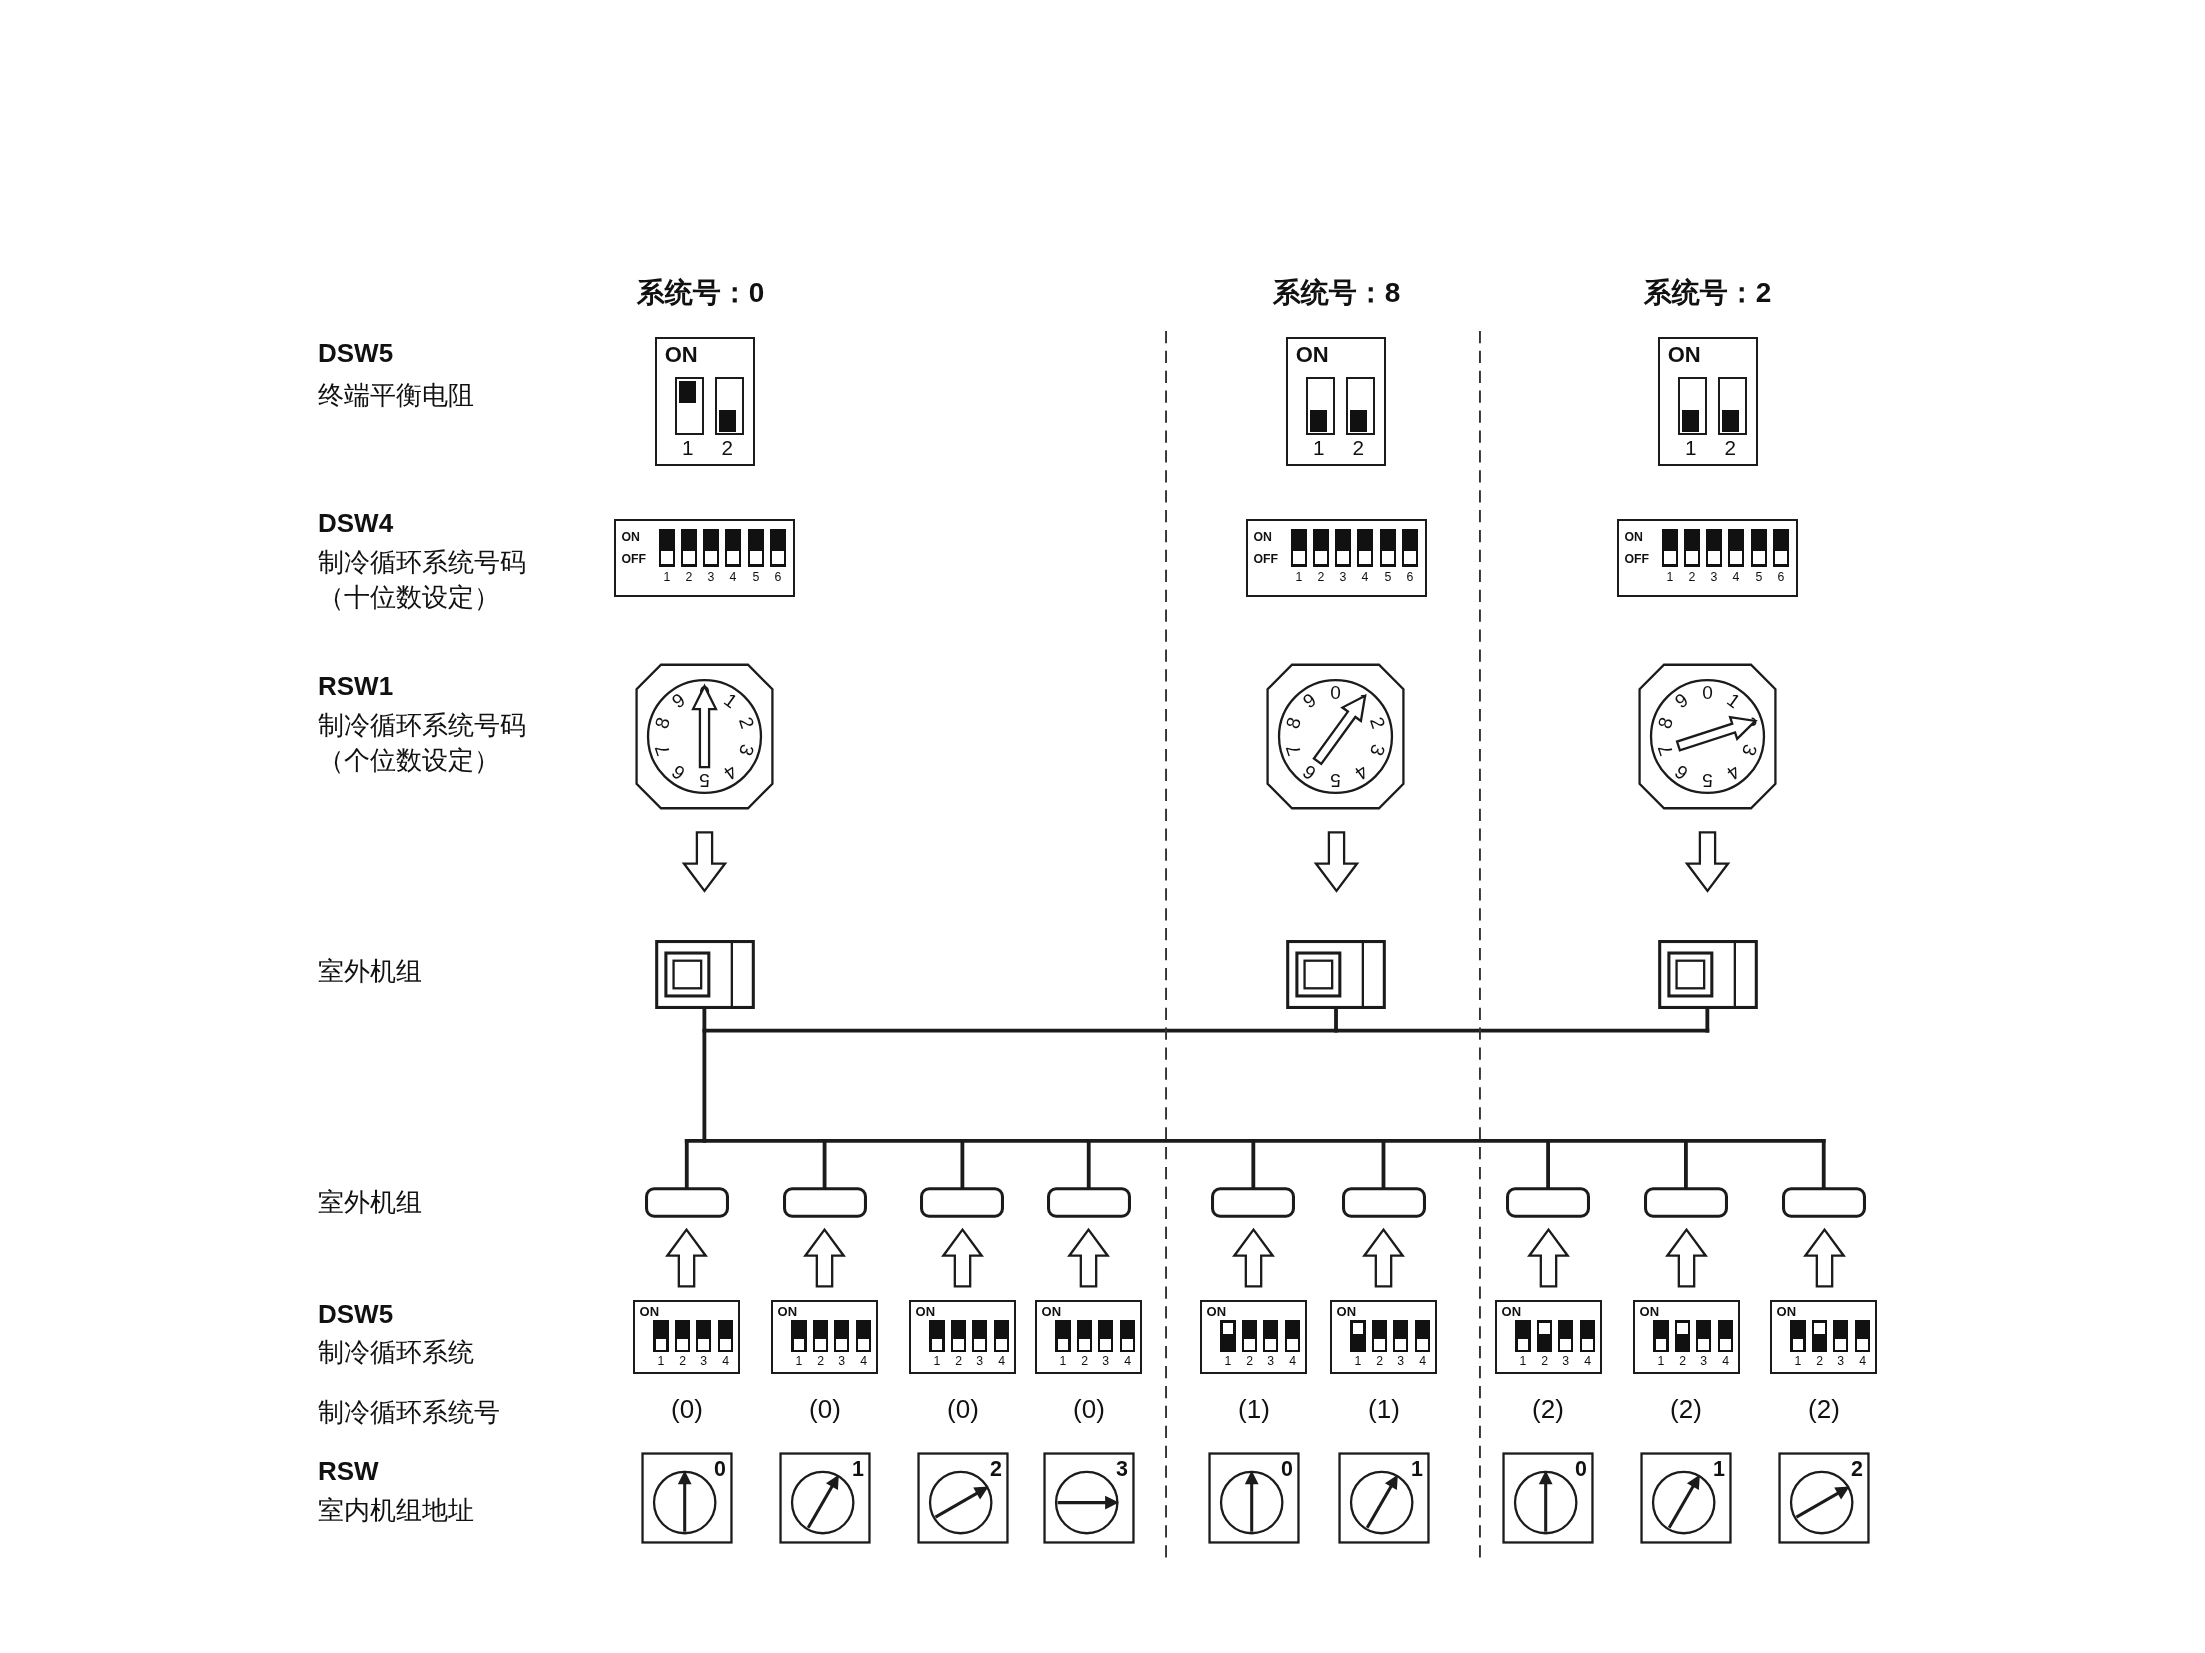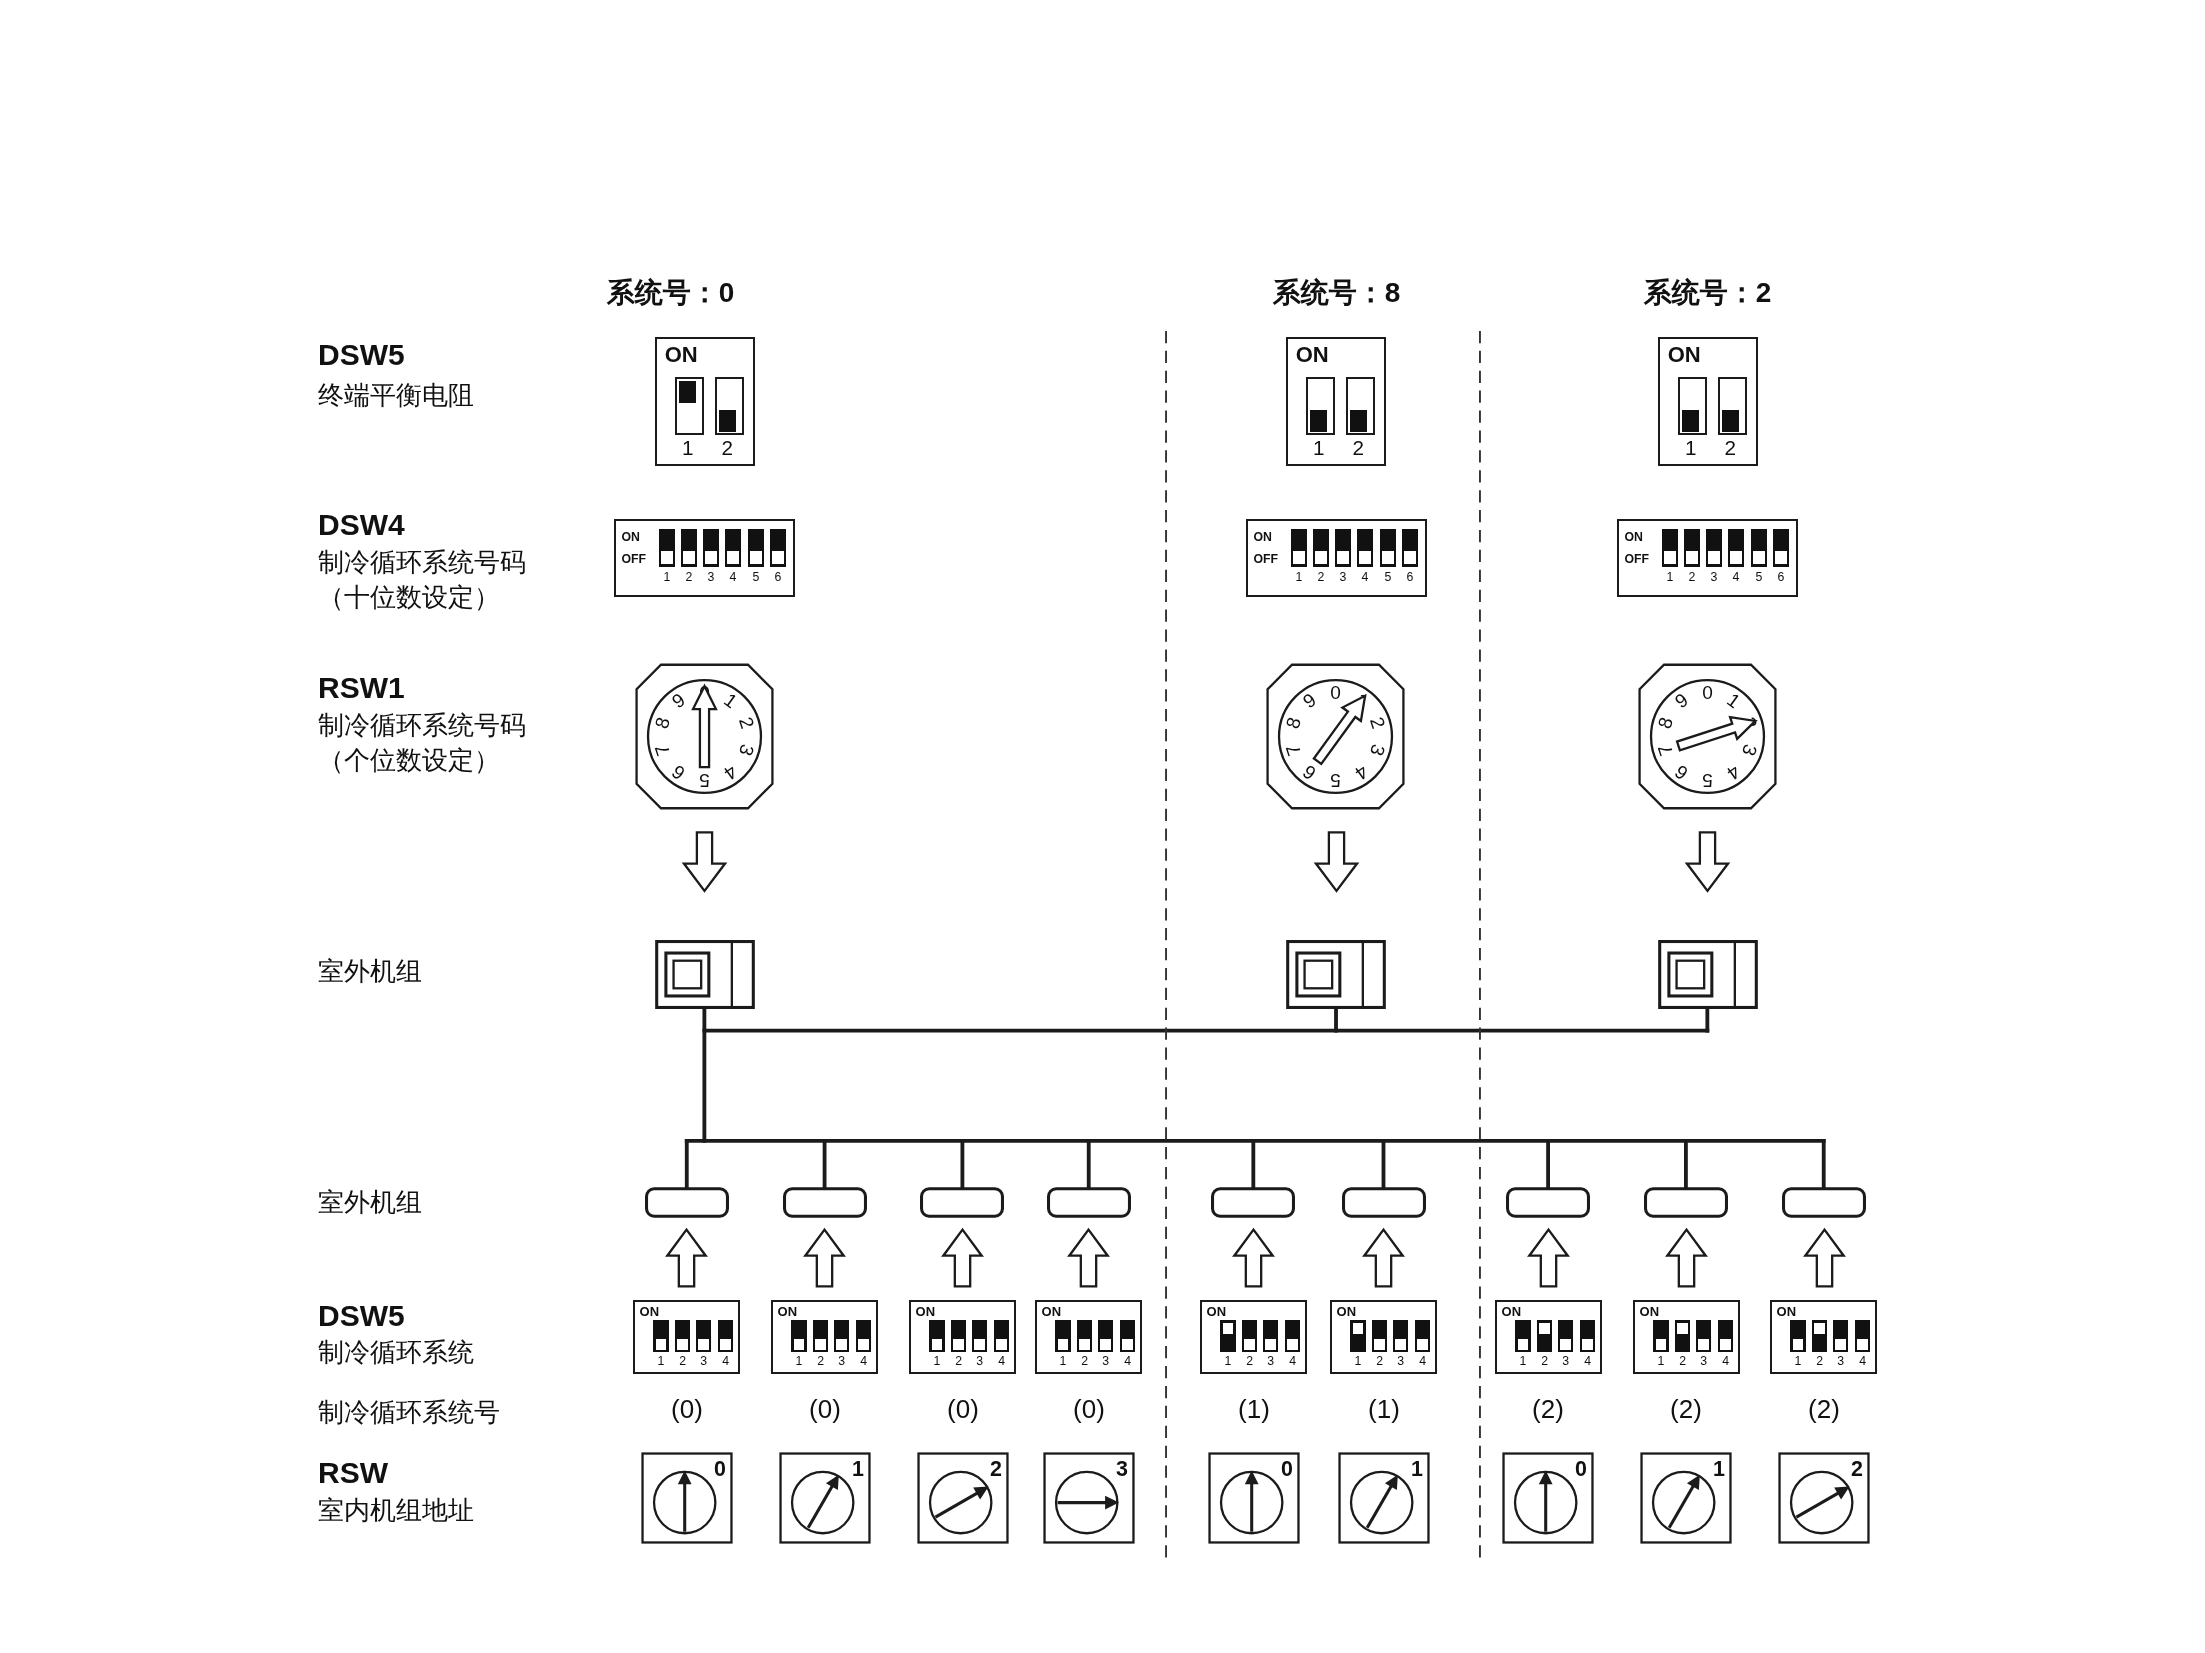--- a/index.html
+++ b/index.html
@@ -1,21 +1,21 @@
 <!DOCTYPE html>
 <html style="font-size:12.3px"><head>
 <meta charset="utf-8">
 <style>
   html,body{margin:0;padding:0;background:#ffffff;}
   #page{position:relative;width:2205px;height:1654px;background:#ffffff;
         font-family:"Liberation Sans","DejaVu Sans",sans-serif;color:#111;overflow:hidden;}
   .title{position:absolute;left:121px;top:21.4px;font-size:74px;font-weight:bold;
          color:#1f3864;letter-spacing:0.8px;white-space:nowrap;}
   .lbl{position:absolute;left:318px;font-size:26px;white-space:nowrap;color:#111;}
-  .lbl.name{font-weight:bold;font-size:30px;}
+  .lbl.name{font-weight:bold;font-size:26px;}
   .hdr{position:absolute;top:274px;width:245px;text-align:center;font-size:28px;
        font-weight:600;white-space:nowrap;color:#111;}
   .box{position:absolute;background:#fff;border:2.3px solid #1b1b1b;box-sizing:border-box;}
   svg{display:block;}
   text{font-family:"Liberation Sans","DejaVu Sans",sans-serif;}
 </style>
 </head>
 <body>
 
 <div id="page">
@@ -46,21 +46,21 @@
       <path d="M 1257 1490 L 1257 1552" fill="none" stroke="#1b1b1b" stroke-width="5" stroke-linecap="square"></path>
       <path d="M 1422 1490 L 1422 1552" fill="none" stroke="#1b1b1b" stroke-width="5" stroke-linecap="square"></path>
       <path d="M 1637 1490 L 1637 1552" fill="none" stroke="#1b1b1b" stroke-width="5" stroke-linecap="square"></path>
       <path d="M 1807 1490 L 1807 1552" fill="none" stroke="#1b1b1b" stroke-width="5" stroke-linecap="square"></path>
       <path d="M 2022 1490 L 2022 1552" fill="none" stroke="#1b1b1b" stroke-width="5" stroke-linecap="square"></path>
       <path d="M 2202 1490 L 2202 1552" fill="none" stroke="#1b1b1b" stroke-width="5" stroke-linecap="square"></path>
       <path d="M 2382 1490 L 2382 1552" fill="none" stroke="#1b1b1b" stroke-width="5" stroke-linecap="square"></path>
       <line x1="1523" y1="432" x2="1523" y2="2040" stroke="#333" stroke-width="2.5" stroke-dasharray="16 10"></line>
       <line x1="1933" y1="432" x2="1933" y2="2040" stroke="#333" stroke-width="2.5" stroke-dasharray="16 10"></line>
     </svg>
-    <div class="hdr" style="left: 548px;">系统号：0</div>
+    <div class="hdr" style="left: 578px;">系统号：0</div>
     <div class="box" style="left: 655px; top: 337px; width: 100px; height: 129px; position: absolute;">
       <div style="position: absolute; left: 7.7px; top: 3.1px; font-size: 22px; font-weight: bold;">ON</div>
       <div style="position: absolute; left: 18.4px; top: 38px; width: 24.5px; height: 54px; border: 2.3px solid rgb(27, 27, 27); background: rgb(255, 255, 255);">
         <div style="position: absolute; left: 1.5px; top: 1.5px; width: 17px; height: 22px; background: rgb(17, 17, 17);"></div>
       </div>
       <div style="position: absolute; left: 18.4px; top: 97px; width: 24.5px; text-align: center; font-size: 20.7px;">1</div>
       <div style="position: absolute; left: 58px; top: 38px; width: 24.5px; height: 54px; border: 2.3px solid rgb(27, 27, 27); background: rgb(255, 255, 255);">
         <div style="position: absolute; left: 1.5px; bottom: 1.5px; width: 17px; height: 22px; background: rgb(17, 17, 17);"></div>
       </div>
       <div style="position: absolute; left: 58px; top: 97px; width: 24.5px; text-align: center; font-size: 20.7px;">2</div>

